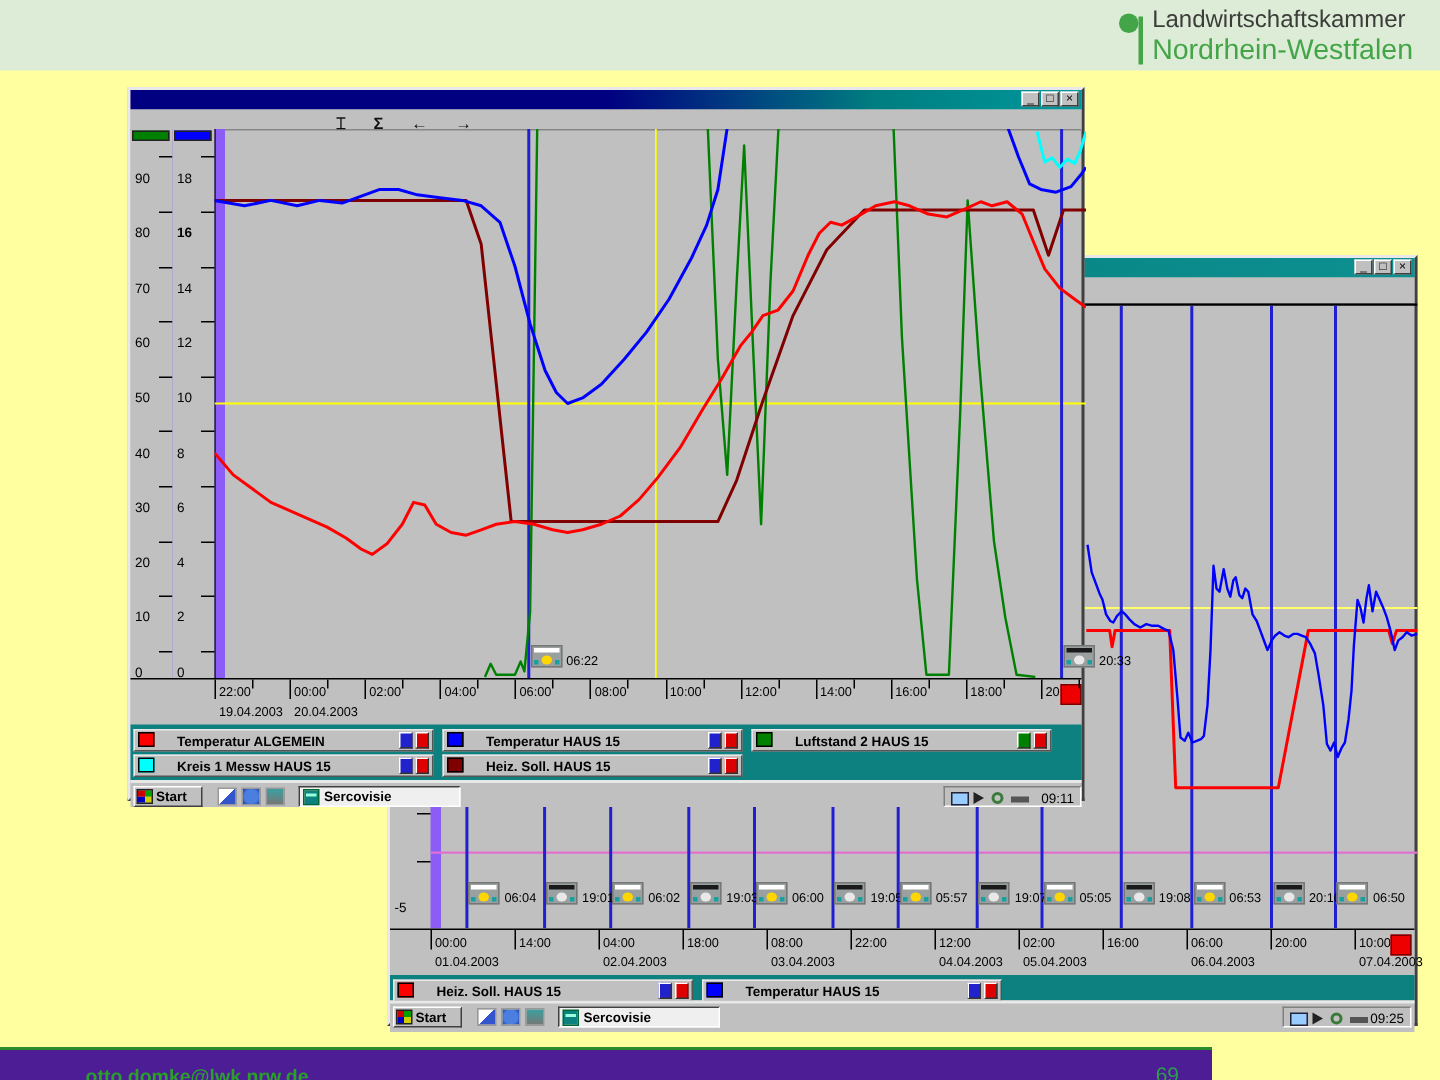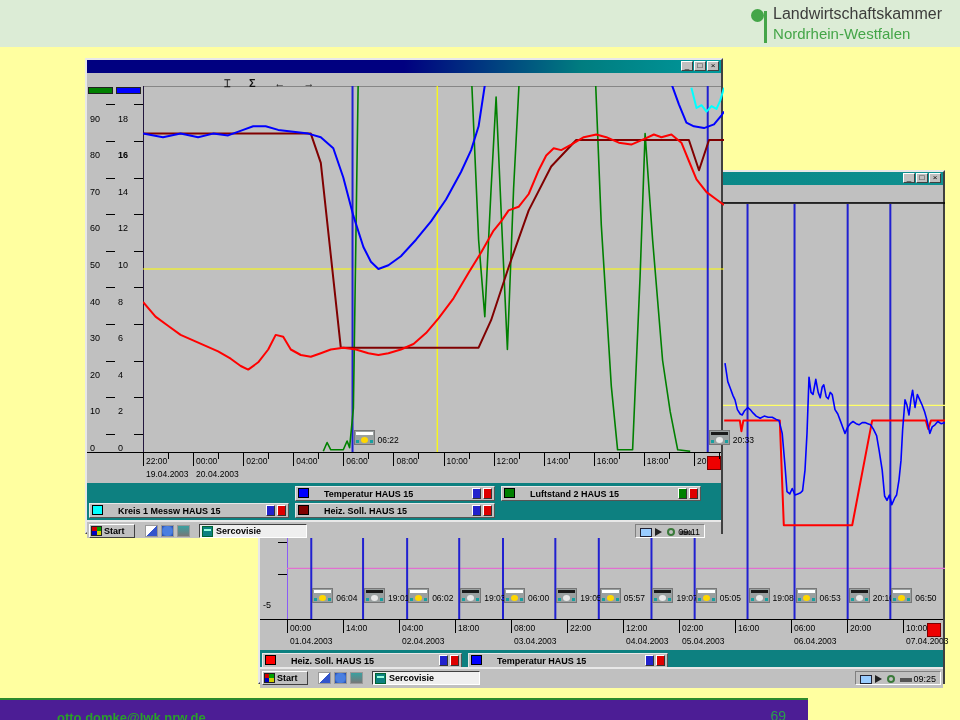--- a/index.html
+++ b/index.html
@@ -3,37 +3,37 @@
 <meta charset="utf-8">
 <style>
   html,body{margin:0;padding:0;}
   body{font-family:"Liberation Sans",sans-serif;}
   .slide{position:relative;width:960px;height:720px;background:#ffffa0;overflow:hidden;}
   .band{position:absolute;left:0;top:0;width:960px;height:47px;background:#dcecd6;}
   .lwk{position:absolute;right:18px;top:5px;height:40px;}
   .lwk-icon-dot{position:absolute;left:-22px;top:4px;width:13px;height:13px;border-radius:50%;background:#44a548;}
   .lwk-icon-bar{position:absolute;left:-9px;top:6px;width:3px;height:32px;background:#44a548;}
   .lwk-l1{font-size:16px;color:#3c3c3b;line-height:18px;}
-  .lwk-l2{font-size:15px;color:#44a548;line-height:21px;}
+  .lwk-l2{font-size:19px;color:#44a548;line-height:21px;}
   .sercom{position:absolute;left:0;top:3px;width:160px;height:86px;}
   .sercom-sq{position:absolute;left:0;top:0;width:43px;height:86px;background:#2f8f8f;overflow:hidden;}
   .ring{position:absolute;border:1.5px solid #dff3f3;border-radius:50%;}
   .xline{position:absolute;background:#dff3f3;}
   .sercom-box{position:absolute;left:43px;top:0;width:117px;height:86px;background:#ffffff;}
   .sercom-t{position:absolute;left:10px;top:30px;font-family:"Liberation Serif",serif;font-weight:bold;font-size:21px;letter-spacing:2px;color:#7d7d7d;}
   .win{position:absolute;background:#c0c0c0;border:2px solid;border-color:#e8e8e8 #404040 #404040 #e8e8e8;box-sizing:border-box;}
   .titlebar{position:absolute;left:0;top:0;right:0;height:13px;}
   .tb1{background:linear-gradient(90deg,#000080 0%,#000080 50%,#007d80 78%,#00999c 100%);}
   .tb2{background:linear-gradient(90deg,#007878,#0e9090);}
   .winbtns{position:absolute;right:2px;top:1px;display:flex;gap:1px;}
   .wbtn{width:12px;height:10px;background:#c0c0c0;border:1px solid;border-color:#fff #404040 #404040 #fff;font-size:8px;line-height:7px;text-align:center;color:#000;box-sizing:border-box;}
   .toolbar{position:absolute;left:0;right:0;background:#c0c0c0;border-bottom:1px solid #868686;}
   .tool{display:inline-block;font-size:11px;font-weight:bold;color:#111;margin:0 7px;}
   .chart{position:absolute;left:0;right:0;}
-  .axiscol{position:absolute;top:0;background:#c0c0c0;border-right:1px solid #8b5cf6;}
+  .axiscol{position:absolute;top:0;background:#c0c0c0;border-right:7px solid #8b5cf6;}
   .axhead{position:absolute;top:1px;height:7px;border:1px solid #222;box-sizing:border-box;}
   .ticklab{position:absolute;font-size:9px;color:#000;}
   .tickdash{position:absolute;height:1px;background:#000;}
   .timeaxis{position:absolute;left:0;right:0;background:#c0c0c0;border-top:1px solid #000;}
   .tmaj{position:absolute;top:0;width:1px;height:13px;background:#000;}
   .tmin{position:absolute;top:0;width:1px;height:6px;background:#000;}
   .tlab{position:absolute;top:3px;font-size:8.5px;color:#000;}
   .tdate{position:absolute;top:16px;font-size:8.5px;color:#000;}
   .redsq{position:absolute;width:12px;height:12px;background:#ee0000;border:1px solid #7a0000;}
   .legend{position:absolute;left:0;right:0;background:#0d8080;}
@@ -391,20 +391,26 @@
         <div class="tmin" style="left: 281.388px;"></div>
         <div class="tmin" style="left: 331.474px;"></div>
         <div class="tmin" style="left: 381.56px;"></div>
         <div class="tmin" style="left: 431.647px;"></div>
         <div class="tmin" style="left: 481.733px;"></div>
         <div class="tmin" style="left: 531.819px;"></div>
         <div class="tmin" style="left: 581.905px;"></div>
         <div class="tmin" style="left: 631.991px;"></div>
       </div>
     <div class="legend" id="w1legend" style="top:423px;height:37px;">
+        <div class="litem" style="left: 2px; top: 3px; width: 200px;">
+          <div class="lsw" style="background: rgb(255, 0, 0);"></div>
+          <div class="llab">Temperatur ALGEMEIN</div>
+          <div class="lbtn" style="right: 13px; background: rgb(34, 34, 204);"></div>
+          <div class="lbtn" style="right: 2px; background: rgb(221, 0, 0);"></div>
+        </div>
         <div class="litem" style="left: 208px; top: 3px; width: 200px;">
           <div class="lsw" style="background: rgb(0, 0, 255);"></div>
           <div class="llab">Temperatur HAUS 15</div>
           <div class="lbtn" style="right: 13px; background: rgb(34, 34, 204);"></div>
           <div class="lbtn" style="right: 2px; background: rgb(221, 0, 0);"></div>
         </div>
         <div class="litem" style="left: 414px; top: 3px; width: 200px;">
           <div class="lsw" style="background: rgb(0, 128, 0);"></div>
           <div class="llab">Luftstand 2 HAUS 15</div>
           <div class="lbtn" style="right: 13px; background: rgb(0, 128, 0);"></div>
@@ -428,21 +434,21 @@
         <div class="flag"></div>
         <span>Start</span>
       </div>
       <div class="ql" style="left:58px;background:linear-gradient(135deg,#fff 50%,#3355cc 50%);"></div>
       <div class="ql" style="left:74px;background:radial-gradient(circle at 50% 50%,#4a7fe0 60%,#1a3fa0);"></div>
       <div class="ql" style="left:90px;background:linear-gradient(180deg,#3aa0a0,#777);"></div>
       <div class="taskbtn" style="left:112px;">
         <div class="tbicon"></div>
         <span>Sercovisie</span>
       </div>
-      <div class="tray" style="right:16px;width:70px;">
+      <div class="tray" style="right:0;width:92px;">
         <div class="trico" style="left:4px;width:10px;height:7px;border:1px solid #223;background:#9cf;"></div>
         <div class="trico" style="left:19px;width:0;height:0;border-style:solid;border-width:4px 0 4px 7px;border-color:transparent transparent transparent #222;"></div>
         <div class="trico" style="left:31px;width:8px;height:8px;border-radius:50%;border:2px solid #3a7a3a;box-sizing:border-box;"></div>
         <div class="trico" style="left:44px;width:12px;height:4px;background:#555;top:6px;"></div>
         <span class="trayclock">09:11</span>
       </div>
     </div>
   </div>
 
 

